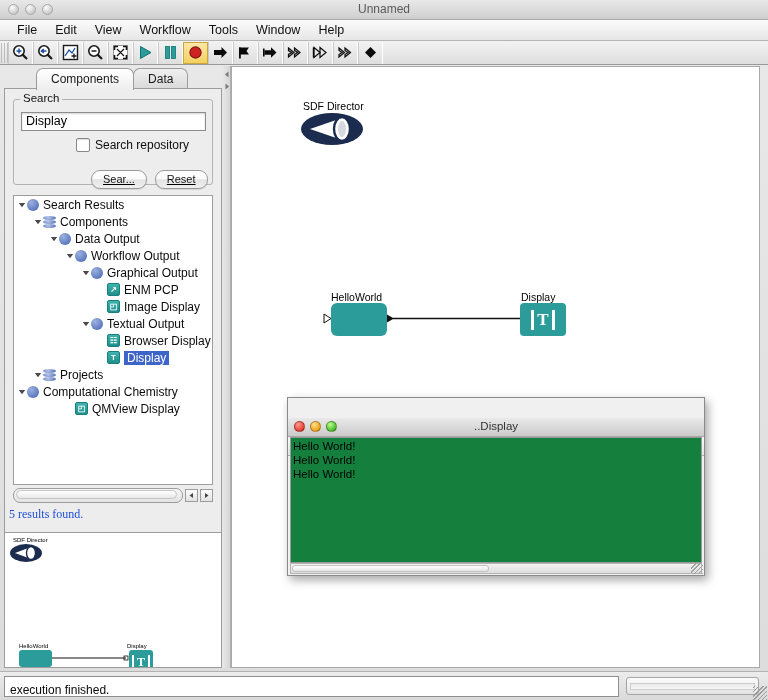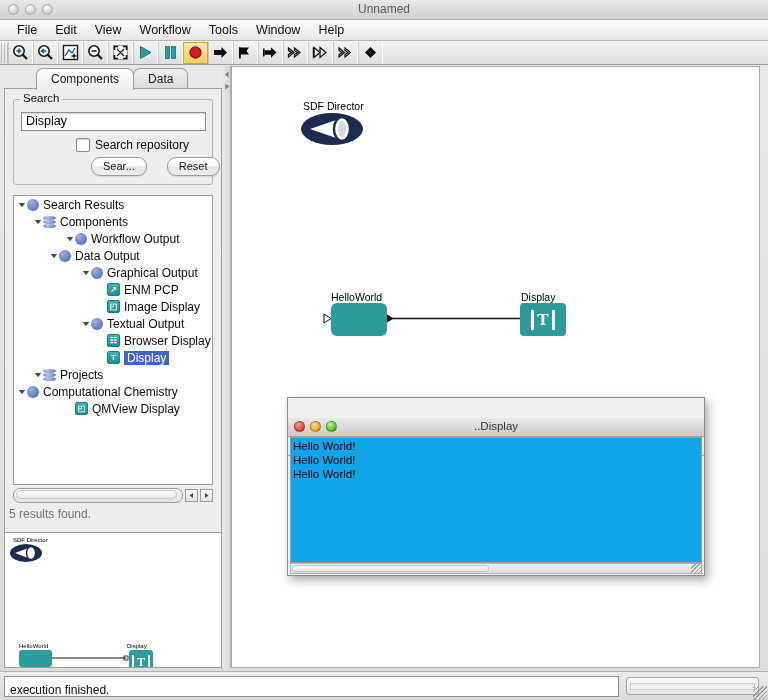--- a/index.html
+++ b/index.html
@@ -107,21 +107,21 @@
   .chkrow {
     position: absolute; left: 62px; top: 38px;
     display: flex; align-items: flex-start; gap: 5px;
   }
   .chkbox {
     width: 12px; height: 12px; background: #fff;
     border: 1px solid #888; border-radius: 2px;
     box-shadow: inset 0 1px 1px rgba(0,0,0,.15);
   }
   .chklabel { font-size: 12px; color: #0d0d0d; }
-  .btnrow { position: absolute; left: 77px; top: 57px; display: flex; gap: 20px; }
+  .btnrow { position: absolute; left: 77px; top: 70px; display: flex; gap: 8px; text-decoration: underline; }
   .aquabtn {
     font-size: 11px; color: #141414;
     border: 1px solid #9a9a9a; border-radius: 9px;
     background: linear-gradient(#ffffff 0%, #fafafa 45%, #e4e4e4 52%, #efefef 100%);
     padding: 2px 11px 3px 11px;
     box-shadow: 0 1px 1px rgba(0,0,0,.10);
   }
 
   .treebox {
     position: absolute; left: 8px; top: 106px; width: 200px; height: 290px;
@@ -171,21 +171,21 @@
     background: linear-gradient(#ffffff,#e8e8e8);
     border: 1px solid #c4c4c4; box-sizing: border-box;
   }
   .hscroll .arw {
     width: 13px; height: 13px; border: 1px solid #9c9c9c; margin-left: 2px;
     background: linear-gradient(#fdfdfd,#e2e2e2);
     display: flex; align-items: center; justify-content: center; box-sizing: border-box;
   }
   .results {
     position: absolute; left: 4px; top: 418px; width: 212px;
-    font-size: 12px; color: #737373;
+    font-size: 12px; color: #1d4ed8; font-family: Liberation Serif, serif;
   }
 
   
   .thumbpanel {
     position: absolute; left: 4px; top: 532px; width: 218px; height: 136px;
     background: #ffffff; border: 1px solid #9c9c9c; box-sizing: border-box;
     overflow: hidden;
   }
 
   
@@ -247,21 +247,21 @@
   .iw-dot.y { background: radial-gradient(circle at 35% 28%, #ffe08a, #f0a824 65%, #c07f12); }
   .iw-dot.g { background: radial-gradient(circle at 35% 28%, #befd8e, #53c335 65%, #3a9022); }
   .iw-menu {
     height: 18px; background: linear-gradient(#fafafa,#e4e4e4);
     border-bottom: 1px solid #ababab;
     display: flex; align-items: center; padding-left: 8px;
   }
   .iw-menu .mi { font-size: 12px; color: #111; padding: 0 9px; }
   .iw-text {
     position: absolute; left: 2px; top: 39px; right: 2px; bottom: 12px;
-    background: #0ea5e9; border: 1px solid #9a9a9a; box-sizing: border-box;
+    background: #15803d; border: 1px solid #9a9a9a; box-sizing: border-box;
     padding: 1px 2px; overflow: hidden;
   }
   .iw-text div { font-size: 11.5px; color: #000; line-height: 14px; }
   .iw-hs {
     position: absolute; left: 2px; right: 2px; bottom: 1px; height: 11px;
     background: linear-gradient(#f3f3f3,#dddddd);
     border: 1px solid #b3b3b3; box-sizing: border-box;
   }
   .iw-hs i {
     position: absolute; left: 1px; top: 1px; width: 48%; height: 7px;
@@ -475,37 +475,37 @@
                 <path d="M0.8 2 L7.2 2 L4 6.2 Z" fill="#4a4a4a"></path>
               </svg>
             </span>
             <span class="stack">
               <i></i>
               <i></i>
               <i></i>
             </span>
             <span class="tlabel">Components</span>
           </div>
+          <div class="trow" style="padding-left: 34px;">
+            <span class="twisty">
+              <svg width="8" height="8" viewBox="0 0 8 8">
+                <path d="M0.8 2 L7.2 2 L4 6.2 Z" fill="#4a4a4a"></path>
+              </svg>
+            </span>
+            <span class="ball"></span>
+            <span class="tlabel">Data Output</span>
+          </div>
           <div class="trow" style="padding-left: 50px;">
             <span class="twisty">
               <svg width="8" height="8" viewBox="0 0 8 8">
                 <path d="M0.8 2 L7.2 2 L4 6.2 Z" fill="#4a4a4a"></path>
               </svg>
             </span>
             <span class="ball"></span>
             <span class="tlabel">Workflow Output</span>
-          </div>
-          <div class="trow" style="padding-left: 34px;">
-            <span class="twisty">
-              <svg width="8" height="8" viewBox="0 0 8 8">
-                <path d="M0.8 2 L7.2 2 L4 6.2 Z" fill="#4a4a4a"></path>
-              </svg>
-            </span>
-            <span class="ball"></span>
-            <span class="tlabel">Data Output</span>
           </div>
           <div class="trow" style="padding-left: 66px;">
             <span class="twisty">
               <svg width="8" height="8" viewBox="0 0 8 8">
                 <path d="M0.8 2 L7.2 2 L4 6.2 Z" fill="#4a4a4a"></path>
               </svg>
             </span>
             <span class="ball"></span>
             <span class="tlabel">Graphical Output</span>
           </div>

